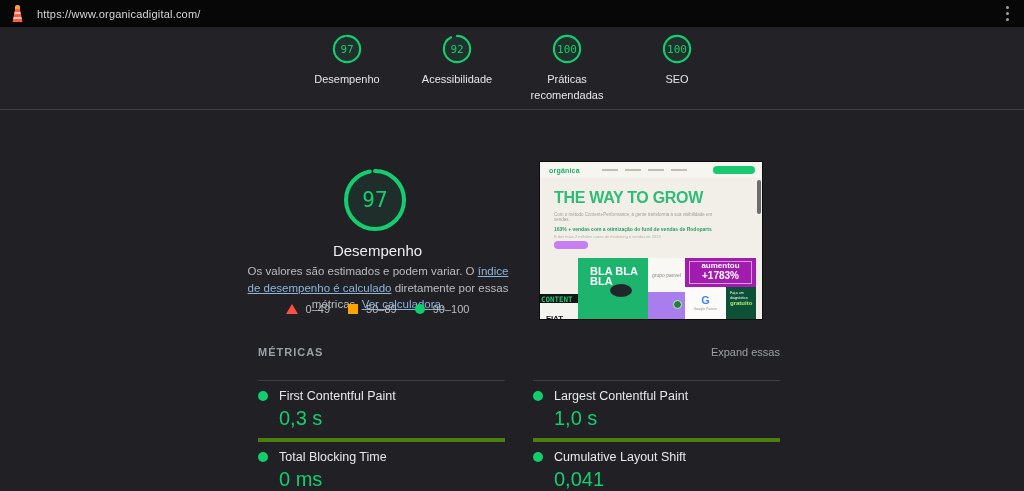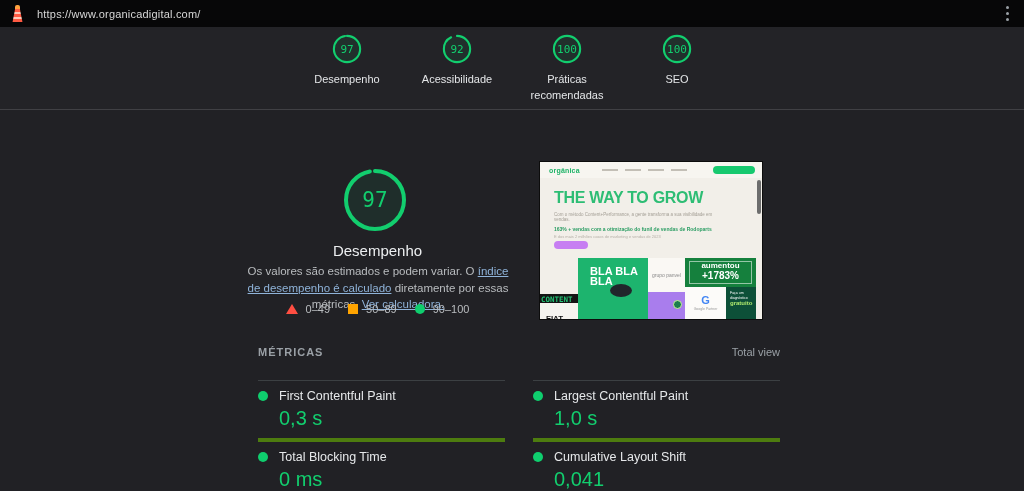--- a/index.html
+++ b/index.html
@@ -93,21 +93,21 @@
     color:#141414; font-size:8px; font-weight:800; display:flex; align-items:center; padding-left:6px; }
   .t-bla { position:absolute; left:38px; top:0; width:70px; height:61px; background:#1db46e;
     color:#fff; font-size:11px; font-weight:800; line-height:.95; padding:8px 0 0 12px; overflow:hidden; }
   .t-mouth { position:absolute; left:70px; top:26px; width:22px; height:13px; background:#21262b; border-radius:50%; }
   .t-panvel { position:absolute; left:108px; top:0; width:37px; height:34px; background:#faf8f4;
     color:#8a8a8a; font-size:5px; display:flex; align-items:center; justify-content:center; }
   .t-metodo { position:absolute; left:108px; top:34px; width:37px; height:27px; background:#a97ded;
     color:#fff; font-size:4px; line-height:1.2; padding:3px; overflow:hidden; }
   .t-badge { position:absolute; left:133px; top:42px; width:9px; height:9px; border-radius:50%;
     background:#1d7d4e; border:1px solid #c9f59a; }
-  .t-aumentou { position:absolute; left:145px; top:0; width:71px; height:29px; background:#15803d;
+  .t-aumentou { position:absolute; left:145px; top:0; width:71px; height:29px; background:#a21caf;
     color:#fff; text-align:center; padding-top:4px; }
   .t-aumentou::before { content:""; position:absolute; left:4px; top:3px; right:4px; bottom:3px;
     border:1px solid rgba(255,255,255,.55); pointer-events:none; }
   .t-aum-1 { font-size:8px; font-weight:700; line-height:1.1; }
   .t-aum-2 { font-size:10px; font-weight:800; line-height:1.05; }
   .t-google { position:absolute; left:145px; top:29px; width:41px; height:32px; background:#fcfbf9;
     display:flex; flex-direction:column; align-items:center; justify-content:center; gap:1px; }
   .t-g { font-size:11px; font-weight:700; color:#4285f4; line-height:1; }
   .t-glabel { font-size:3.5px; color:#9a9a9a; }
   .t-gratis { position:absolute; left:186px; top:29px; width:30px; height:32px; background:#0d5038;
@@ -264,21 +264,21 @@
       <div class="mval">0 ms</div>
     </div>
     <div class="mrow">
 
       <div class="mval"></div>
     </div>
   </div>
 
   <div class="mcol">
     <div class="mhead">
-      <span class="mhead-expand">Total view</span>
+      <span class="mhead-expand">Expand essas</span>
     </div>
     <div class="mrow">
       <div class="mname">
         <span class="mdot"></span>
         <span>Largest Contentful Paint</span>
       </div>
       <div class="mval">1,0 s</div>
     </div>
     <div class="mrow">
       <div class="mname">

